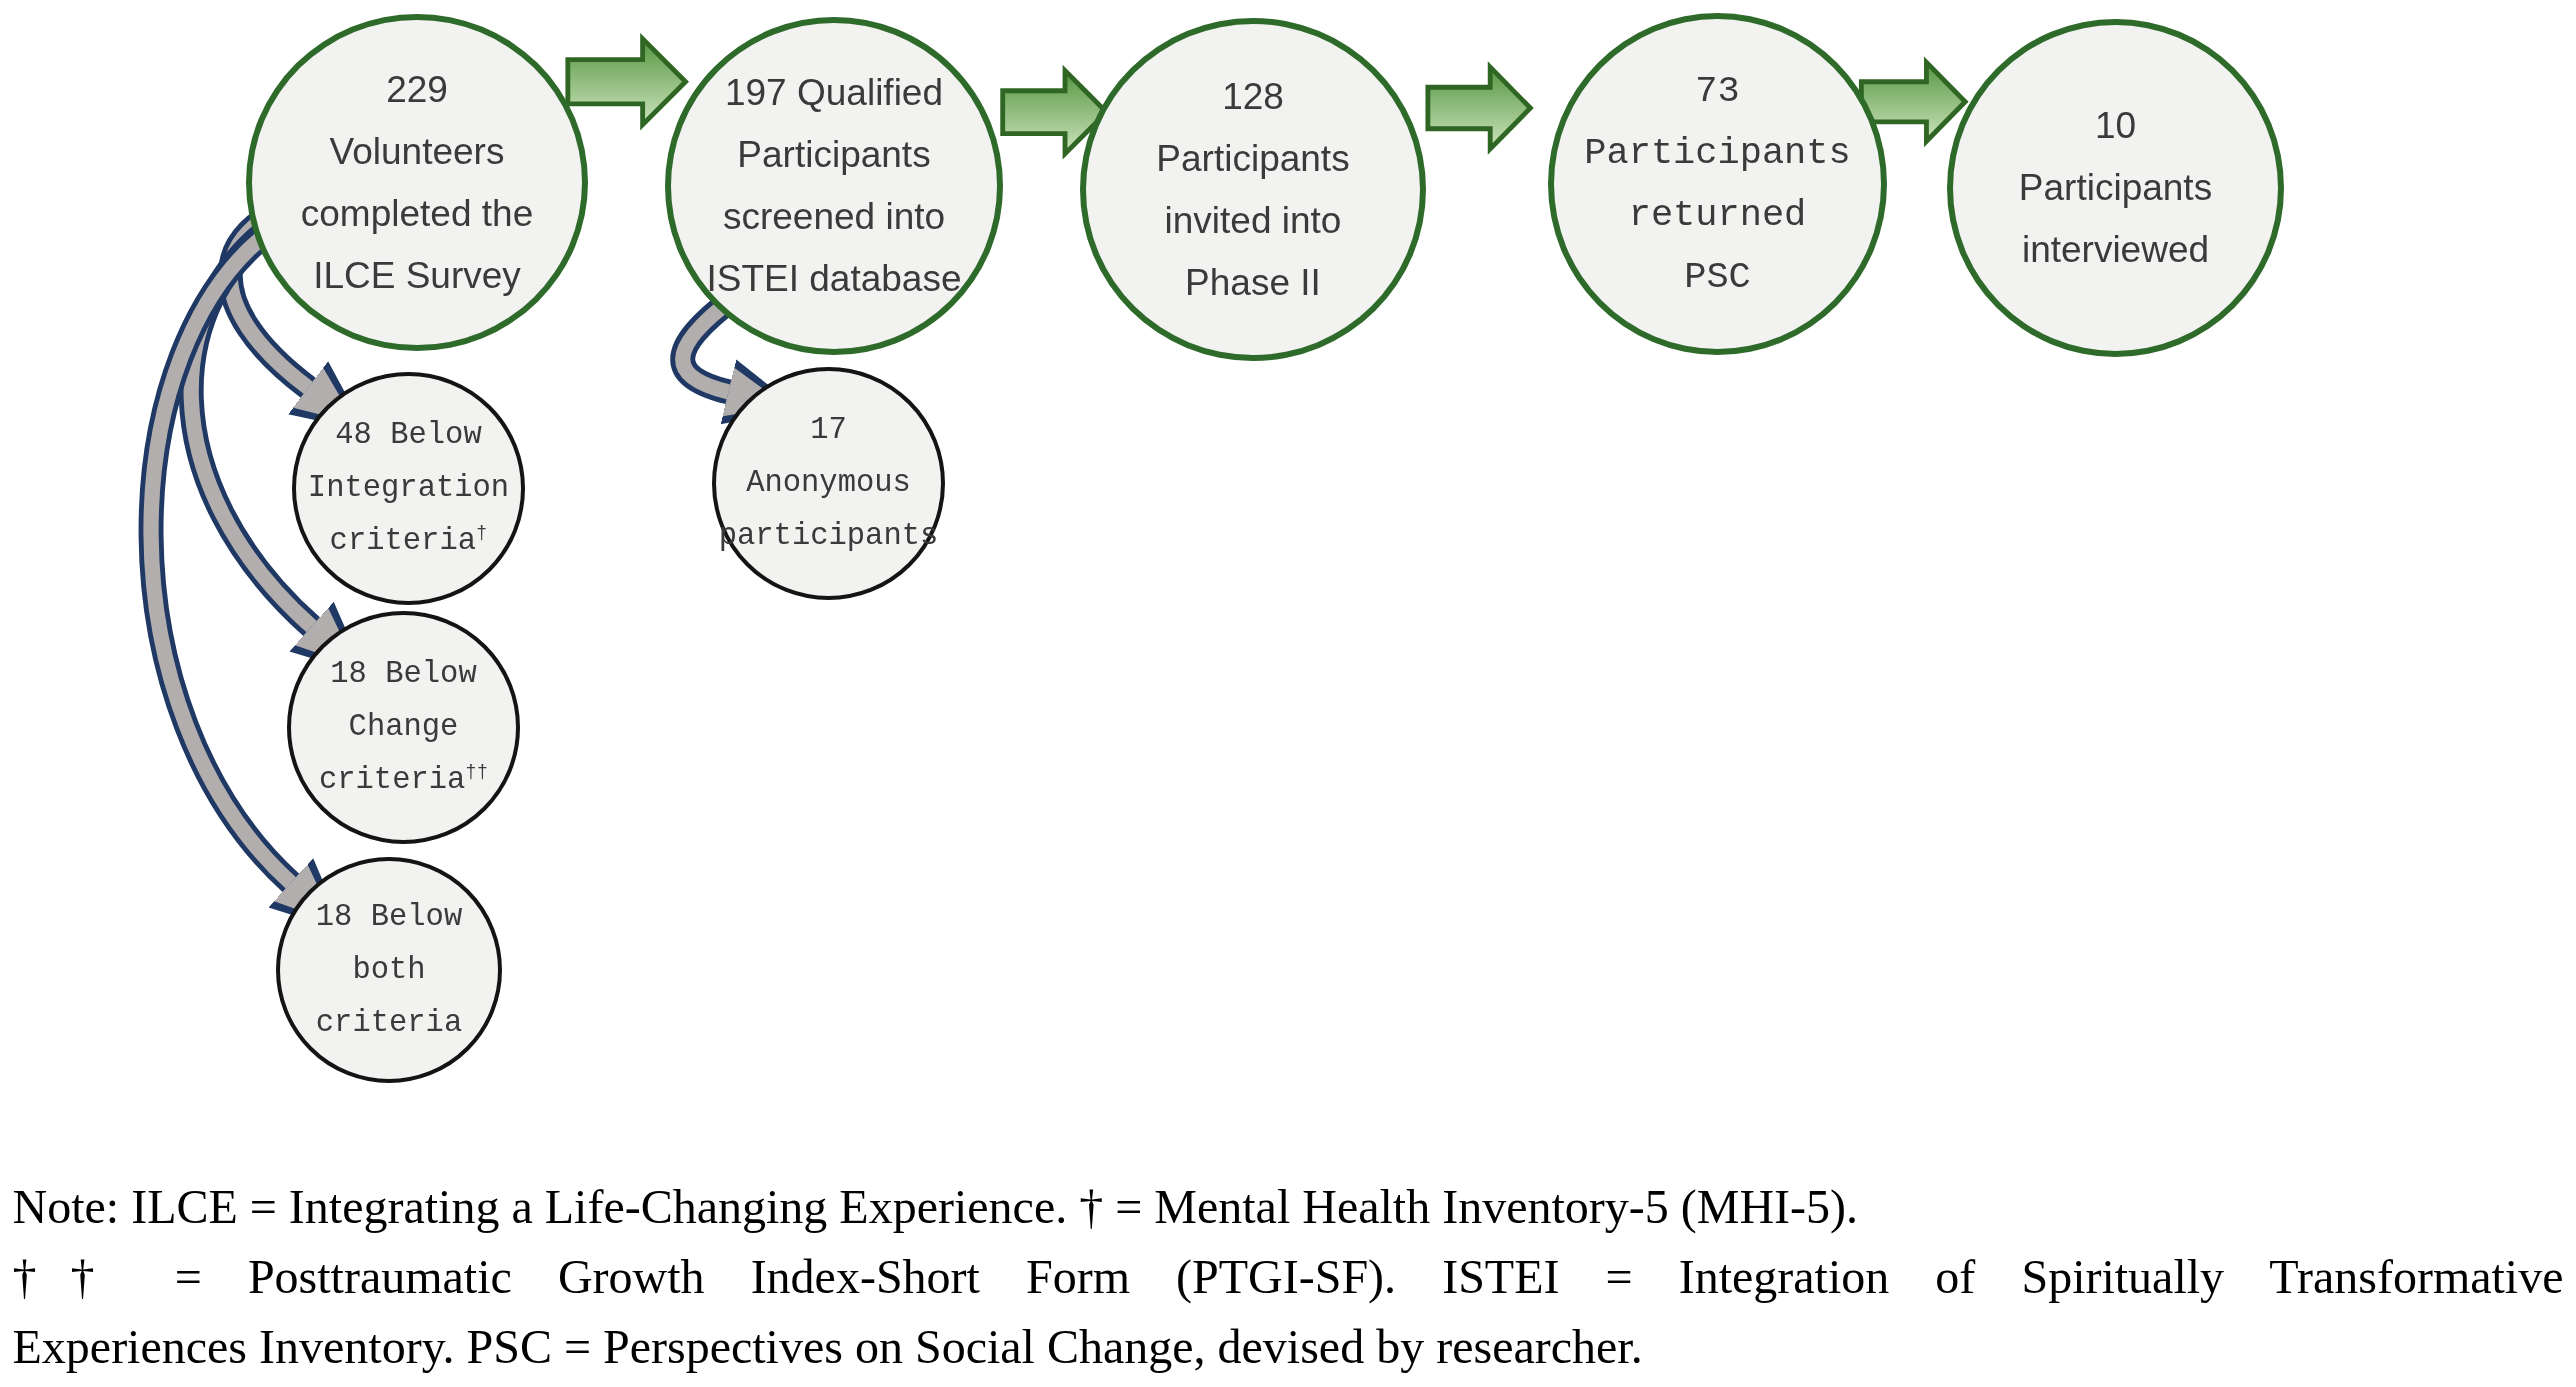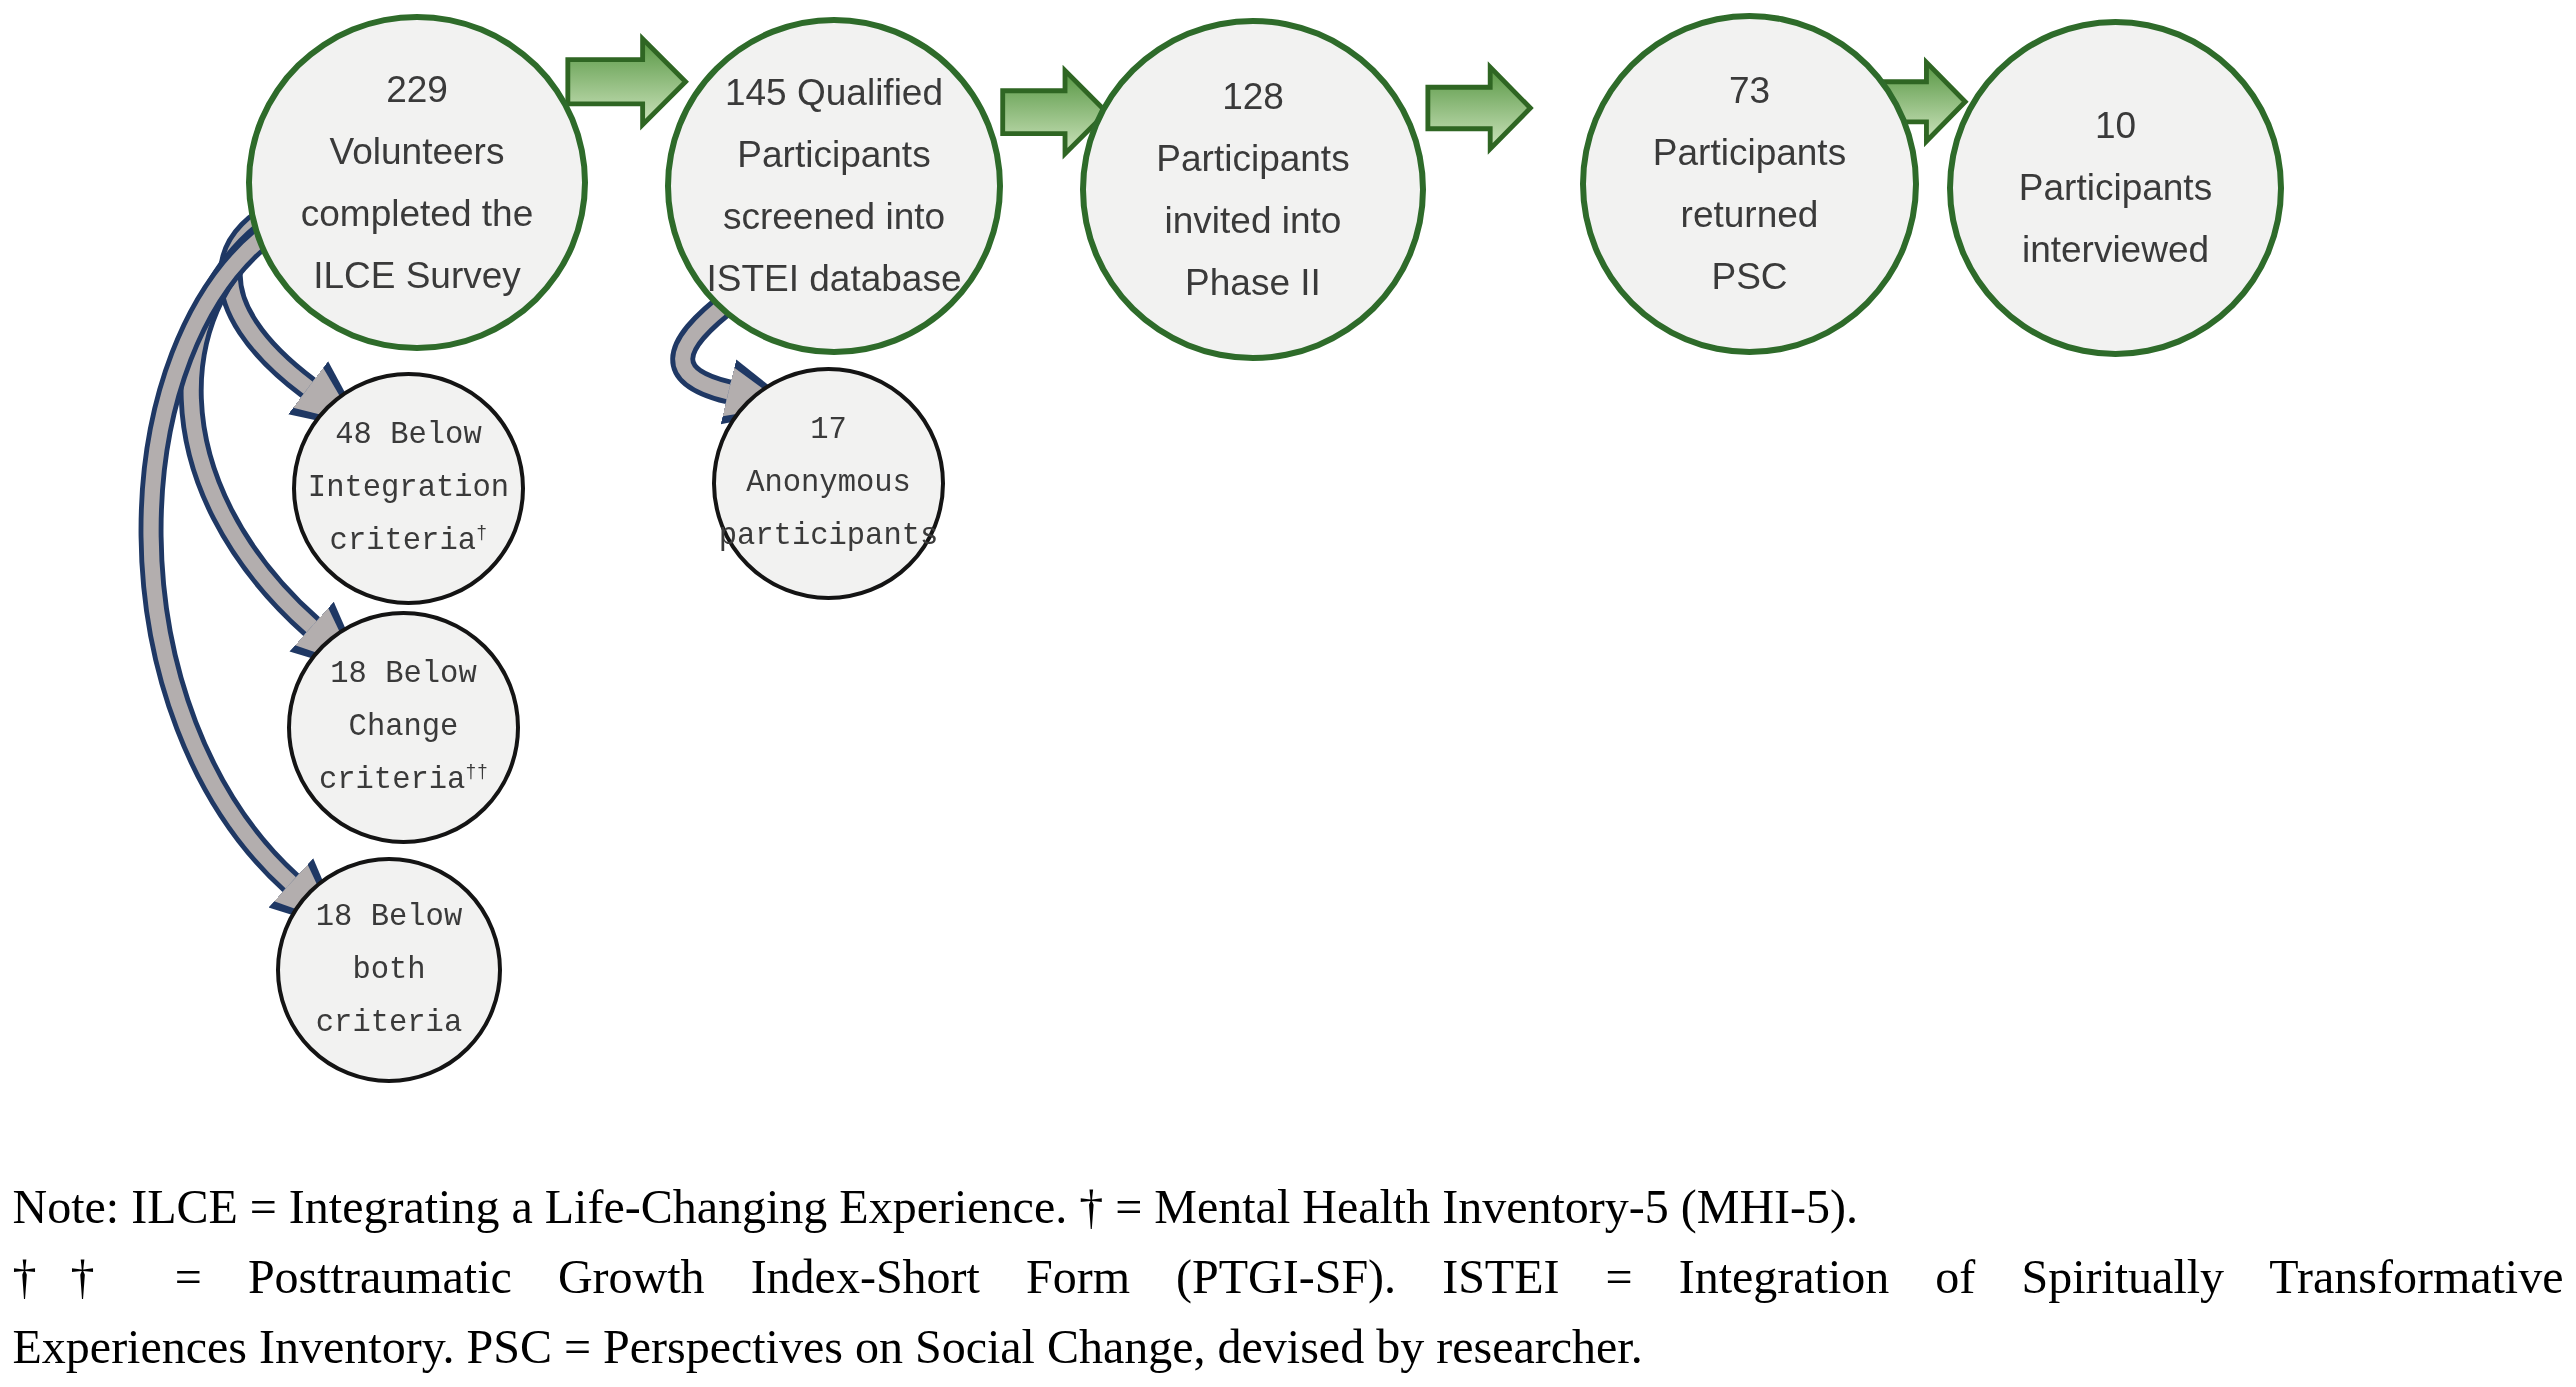--- a/index.html
+++ b/index.html
@@ -90,34 +90,34 @@
   </svg>
 
   <div class="circle main" style="left:246px; top:14px; width:342px; height:337px;">
     <div class="line">229</div>
     <div class="line">Volunteers</div>
     <div class="line">completed the</div>
     <div class="line">ILCE Survey</div>
   </div>
 
   <div class="circle main" style="left:665px; top:16.6px; width:338px; height:338px;">
-    <div class="line">145 Qualified</div>
+    <div class="line">197 Qualified</div>
     <div class="line">Participants</div>
     <div class="line">screened into</div>
     <div class="line">ISTEI database</div>
   </div>
 
   <div class="circle main" style="left:1080px; top:18px; width:346px; height:343px;">
     <div class="line">128</div>
     <div class="line">Participants</div>
     <div class="line">invited into</div>
     <div class="line">Phase II</div>
   </div>
 
-  <div class="circle main" style="left:1580px; top:12.5px; width:339px; height:342px;">
+  <div class="circle main" style="left:1548px; top:12.5px; width:339px; height:342px;font-family:Liberation Mono, monospace;">
     <div class="line">73</div>
     <div class="line">Participants</div>
     <div class="line">returned</div>
     <div class="line">PSC</div>
   </div>
 
   <div class="circle main" style="left:1947px; top:19.4px; width:337px; height:338px;">
     <div class="line">10</div>
     <div class="line">Participants</div>
     <div class="line">interviewed</div>

